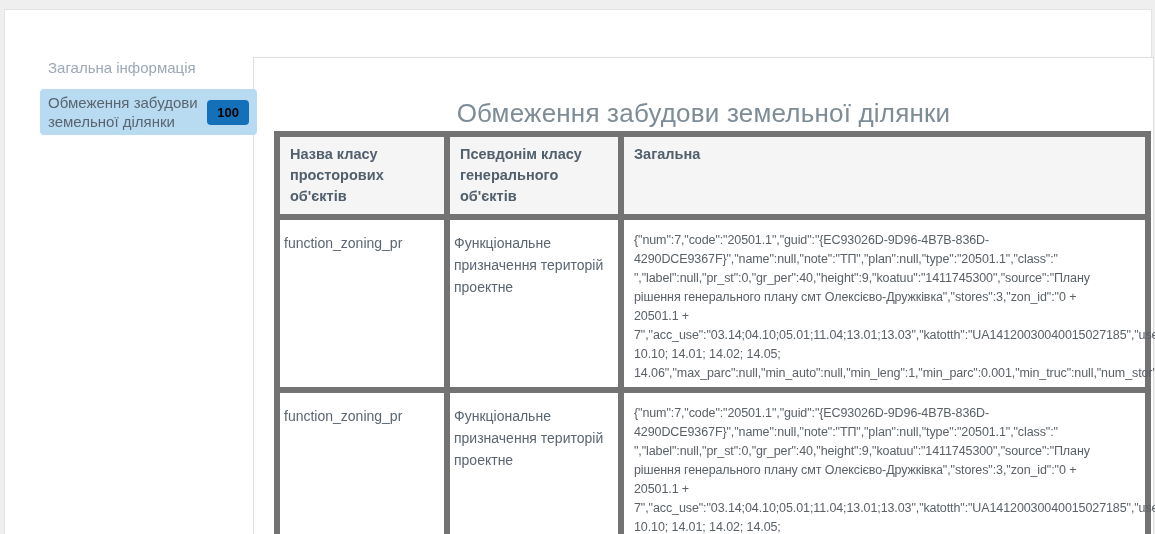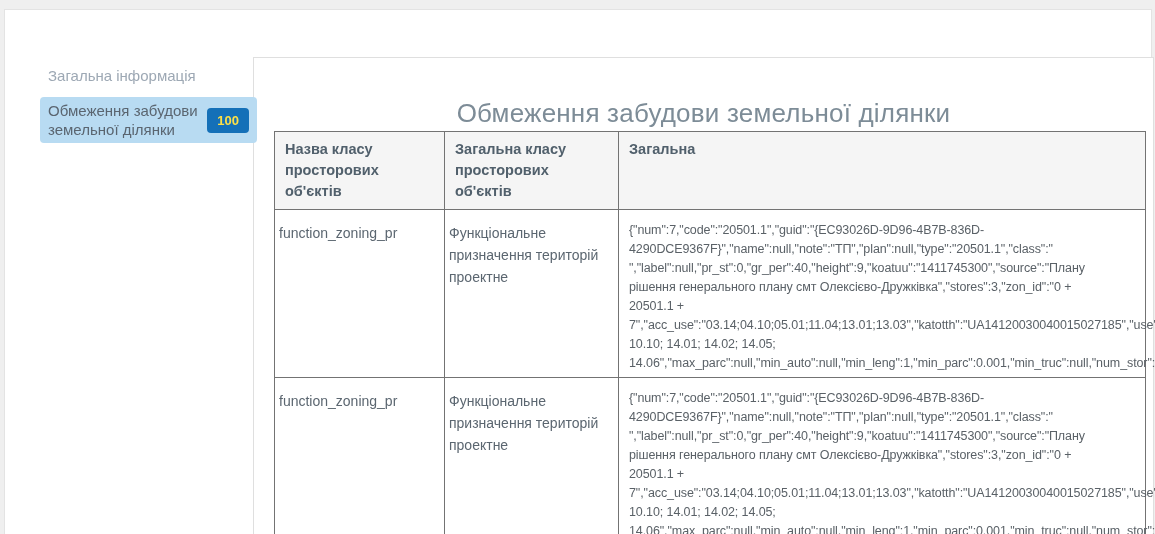--- a/index.html
+++ b/index.html
@@ -7,48 +7,48 @@
   body {
     width:1155px; height:534px; overflow:hidden; position:relative;
     background:#efefef;
     font-family:"Liberation Sans", sans-serif;
   }
   .panel {
     position:absolute; left:4px; top:9px; width:1148px; height:620px;
     background:#ffffff; border:1px solid #e3e3e3;
   }
   
-  .sidebar { position:absolute; left:40px; top:58px; width:217px; z-index:3; }
+  .sidebar { position:absolute; left:40px; top:50px; width:217px; z-index:3; }
   .nav-item {
     padding:8px; margin-bottom:4px; font-size:15px; line-height:19px;
     color:#9da8b4; cursor:pointer; border-radius:4px;
   }
   .nav-item.active {
     background:#b8dbf2; color:#5a6570; padding:4px 8px;
     margin:2px 0 12px 0; display:flex; align-items:center; gap:6px;
   }
   .nav-item.active .lbl { flex:1 1 auto; }
   .badge {
-    flex:0 0 auto; background:#1470b8; color:#fde047; font-size:13px;
+    flex:0 0 auto; background:#1470b8; color:#000000; font-size:13px;
     font-weight:bold; padding:5px 10px; border-radius:4px; line-height:15px;
   }
   
   .card {
     position:absolute; left:253px; top:57px; width:901px; height:620px;
     background:#ffffff; border:1px solid #dfdfdf; z-index:1;
   }
   .page-title {
     margin-top:40px; text-align:center; font-size:26px; font-weight:400;
     color:#7d8c97; letter-spacing:0.2px;
   }
   
   .tbl-wrap { position:absolute; left:20px; top:73px; }
   table { border-collapse:collapse; table-layout:fixed; width:871px; }
   col.c1 { width:170px; } col.c2 { width:174px; } col.c3 { width:527px; }
-  th, td { border:1px solid #737373; vertical-align:top; text-align:left; }
+  th, td { border:6px solid #737373; vertical-align:top; text-align:left; }
   th {
     background:#f5f5f5; font-size:14.5px; font-weight:700; color:#51606c;
     padding:7px 10px; line-height:21px; height:55px;
   }
   td { font-size:14px; color:#5b6670; padding:12px 4px; line-height:22px; }
   tr.r1 { height:167px; } tr.r2 { height:166px; }
   td.attrcell { padding:11px 10px 4px 10px; }
   .attrs {
     font-size:12.5px; line-height:19px; white-space:pre;
     color:#5a6167; letter-spacing:-0.1px;
@@ -64,21 +64,21 @@
   <div class="tbl-wrap">
     <table>
       <colgroup>
           <col class="c1">
           <col class="c2">
           <col class="c3">
         </colgroup>
       <thead>
         <tr>
           <th>Назва класу просторових об'єктів</th>
-          <th>Загальна класу просторових об'єктів</th>
+          <th>Псевдонім класу генерального об'єктів</th>
           <th>Загальна</th>
         </tr>
       </thead>
       <tbody>
         <tr class="r1">
           <td>function_zoning_pr</td>
           <td>Функціональне призначення територій проектне</td>
           <td class="attrcell">
             <div class="attrs">{"num":7,"code":"20501.1","guid":"{EC93026D-9D96-4B7B-836D-
 4290DCE9367F}","name":null,"note":"ТП","plan":null,"type":"20501.1","class":"

